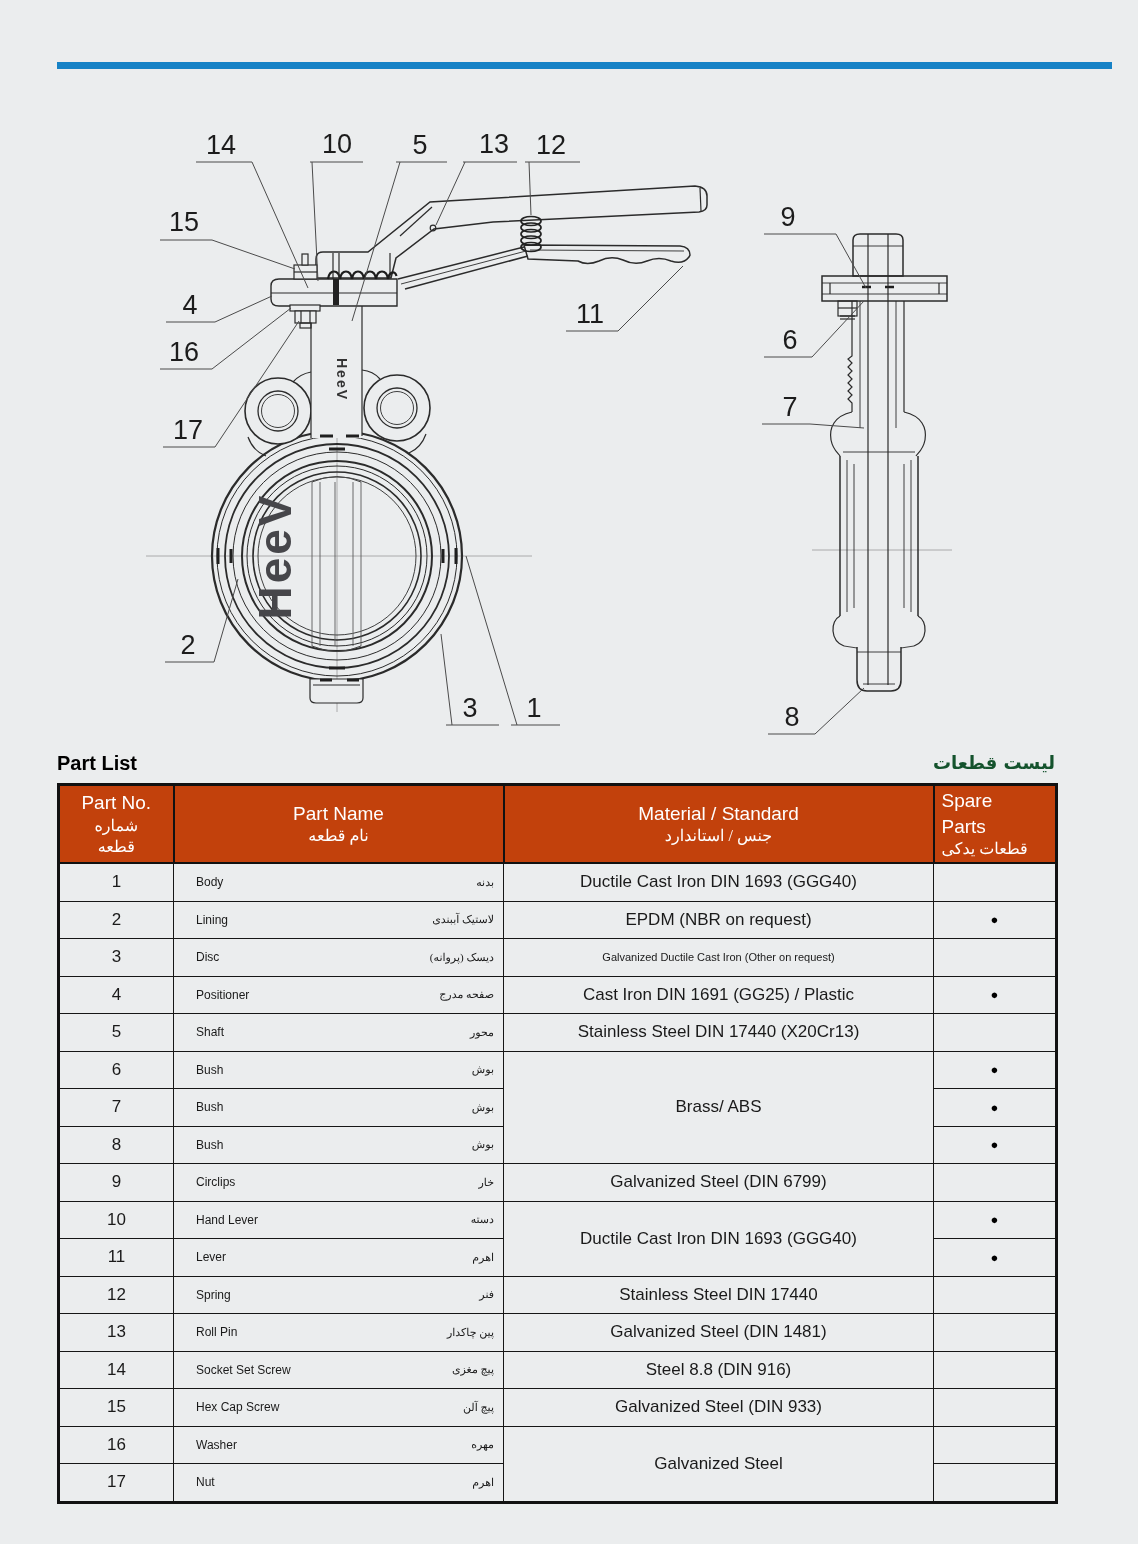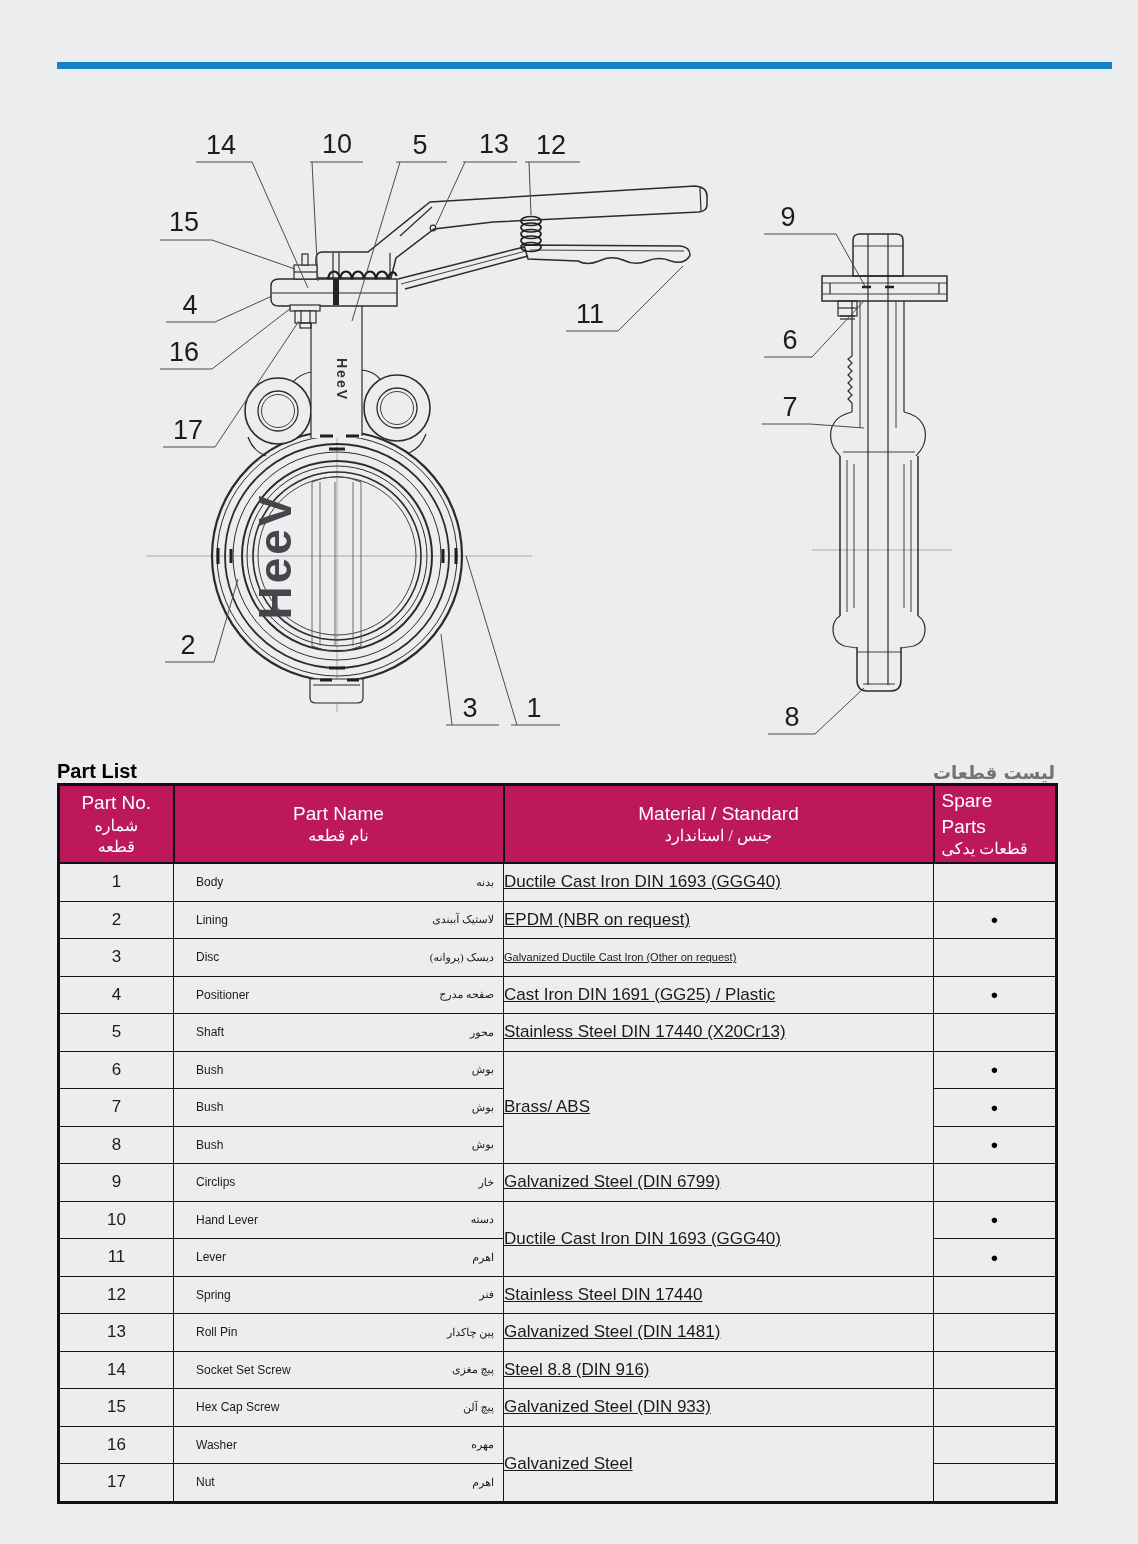--- a/index.html
+++ b/index.html
@@ -9,36 +9,36 @@
   .topbar{position:absolute;left:57px;top:62px;width:1055px;height:7px;background:#1682c6;}
   .brand-row{position:absolute;left:58px;top:72px;display:flex;align-items:baseline;gap:20px;}
   .logo{font-size:40px;font-weight:bold;letter-spacing:-2px;color:#6d6d72;line-height:1;}
   .logo .le{color:#1777b8;}
   .logo .reg{font-size:13px;letter-spacing:0;vertical-align:14px;font-weight:bold;color:#6d6d72;}
   .brand-title{font-size:35px;color:#8a8a8e;letter-spacing:0.5px;line-height:1;}
   
   .diagram-svg{position:absolute;left:0;top:0;}
   
   .parts-section{position:absolute;left:57px;top:752px;width:998px;}
-  .titles-row{display:flex;justify-content:space-between;align-items:flex-end;height:31px;}
+  .titles-row{display:flex;justify-content:space-between;align-items:flex-start;height:31px;}
   .pl-title{font-size:20px;font-weight:bold;color:#000;}
-  .fa-title{font-size:18px;font-weight:bold;color:#737373;font-family:"DejaVu Sans",sans-serif;}
+  .fa-title{font-size:18px;font-weight:bold;color:#14532d;font-family:"DejaVu Sans",sans-serif;}
   table.parts{border-collapse:collapse;width:998px;table-layout:fixed;border:3px solid #111;}
   col.c-no{width:115px;} col.c-name{width:330px;} col.c-mat{width:430px;} col.c-sp{width:123px;}
-  th{background:#be185d;color:#fff;font-weight:normal;border:2px solid #111;
+  th{background:#c2410c;color:#fff;font-weight:normal;border:2px solid #111;
      height:60px;padding:2px 20px;vertical-align:middle;}
   th .hen{display:block;font-size:19px;line-height:1.35;}
   th .hfa{display:block;font-size:16px;line-height:1.3;font-family:Liberation Serif, serif;}
   th.c-sp-h{text-align:left;padding-left:7px;}
   td{border:1.6px solid #161616;height:36.5px;padding:0;vertical-align:middle;background:#ebedee;}
   td.no{text-align:center;font-size:17px;}
   td.name .nwrap{display:flex;justify-content:space-between;align-items:center;padding:0 9px 0 22px;}
   td.name .en{font-size:12px;}
   td.name .fa{font-size:11px;font-family:Liberation Serif, serif;direction:rtl;}
-  td.mat{font-size:17px;text-decoration:underline;}
+  td.mat{text-align:center;font-size:17px;}
   td.mat.small{font-size:11px;}
   td.sp{text-align:center;font-size:13px;color:#000;}
 </style>
 </head>
 <body>
 
 <div class="page">
 
   <div class="topbar"></div>
 

